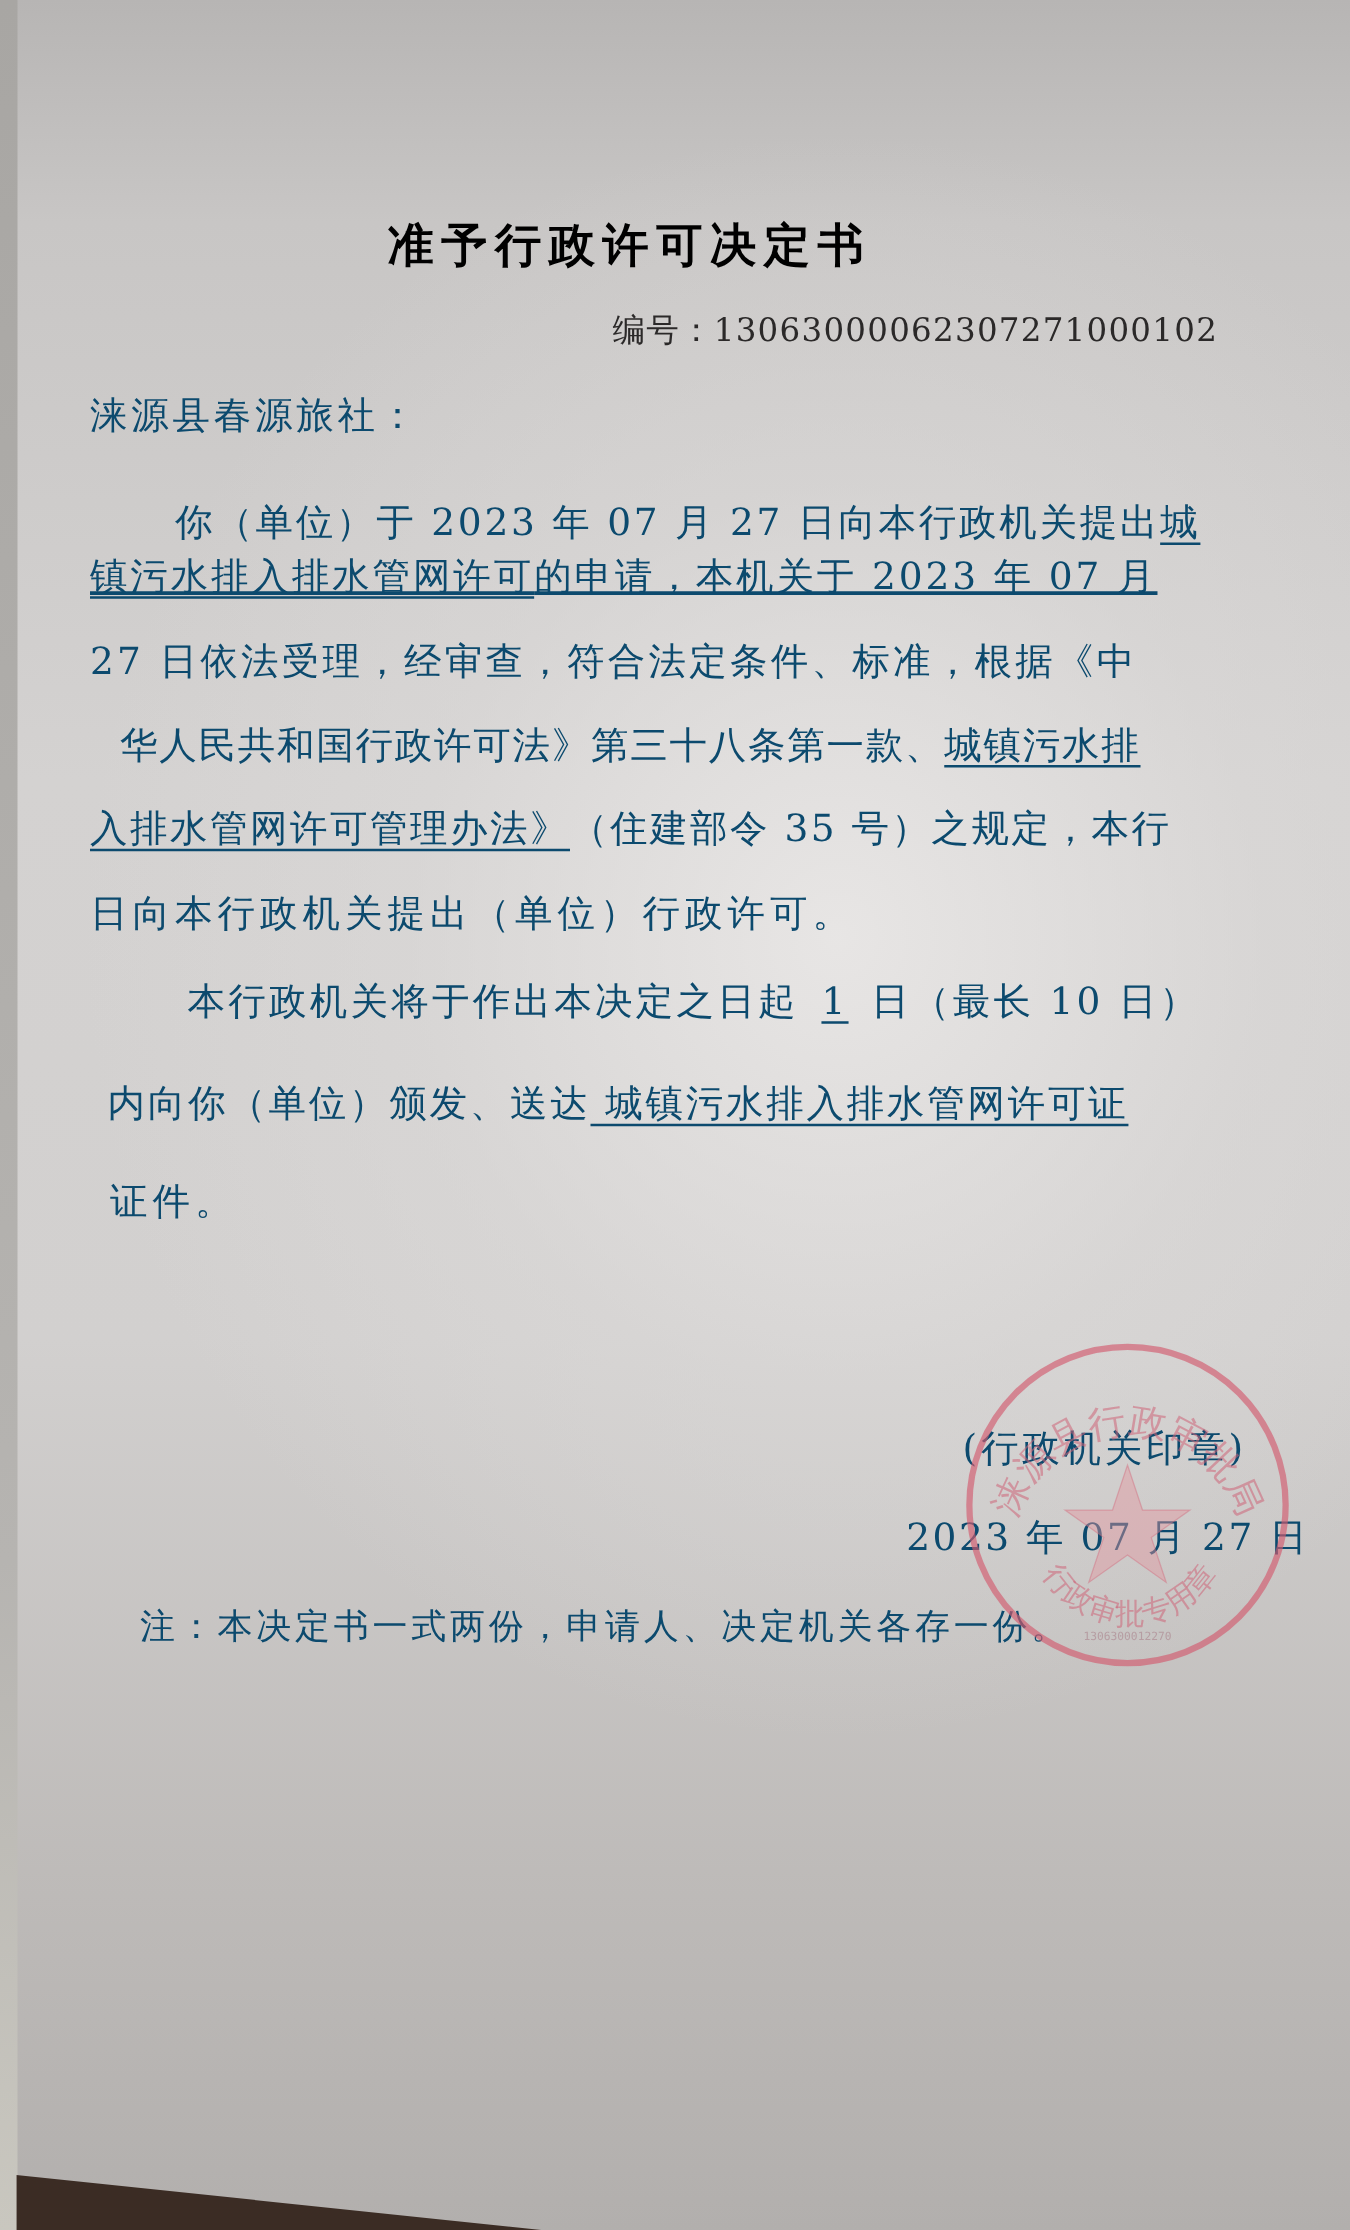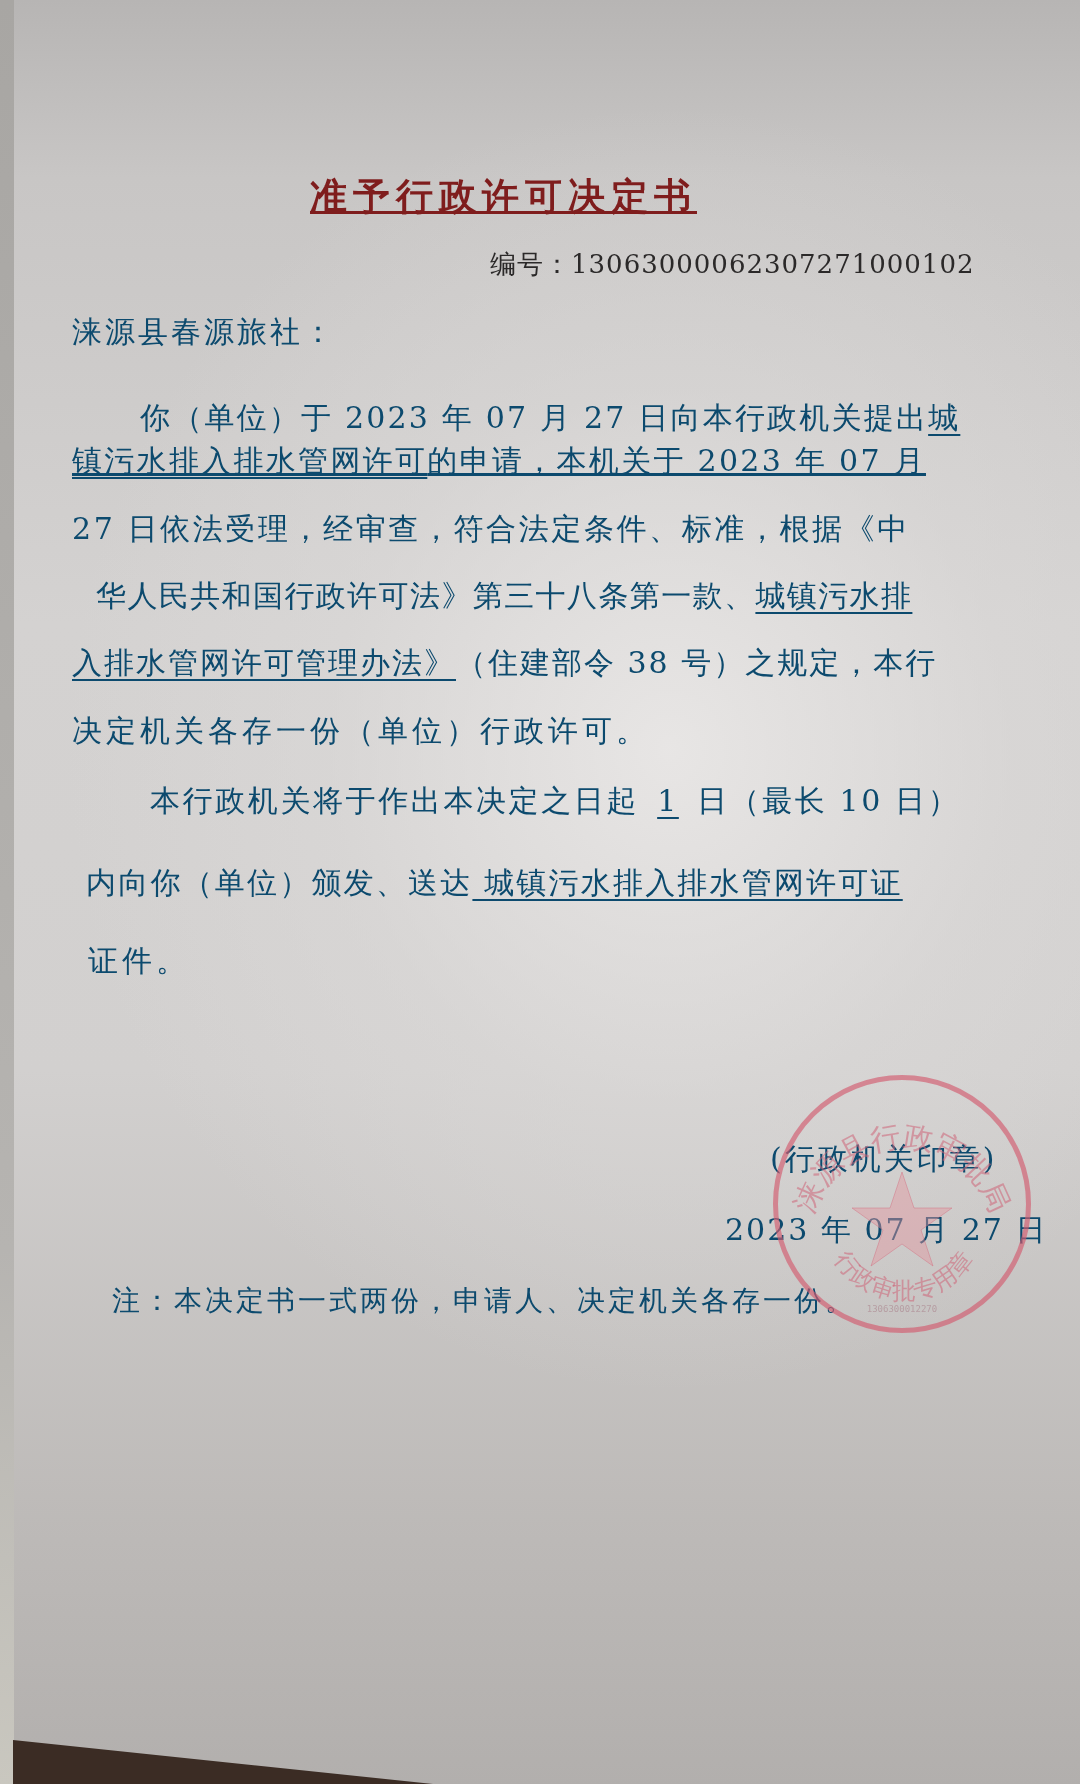--- a/index.html
+++ b/index.html
@@ -41,22 +41,21 @@
       font-family: "DejaVu Serif", "Liberation Serif", serif;
       color: #0c4a6e;
       white-space: nowrap;
       letter-spacing: 0;
     }
     .title {
       left: 310px; top: 172px;
       font-size: 37px;
       font-weight: bold;
       letter-spacing: 6px;
-      color: #7f1d1d;
-      text-decoration: underline;
+      color: #000000;
     }
     .docno {
       left: 490px; top: 247px;
       font-size: 26px;
       letter-spacing: 1px;
       color: #2b2929;
     }
     .line {
       font-size: 30px;
       letter-spacing: 3px;
@@ -104,25 +103,25 @@
 
 <div class="doc-text line" style="left:72px; top:509px; letter-spacing:2.6px;">
   <span>27 日依法受理，经审查，符合法定条件、标准，根据《中</span>
 </div>
 
 <div class="doc-text line" style="left:72px; top:576px; letter-spacing:1.4px;margin-left:24px;">
   <span>华人民共和国行政许可法》第三十八条第一款、</span><span class="u">城镇污水排</span>
 </div>
 
 <div class="doc-text line" style="left:72px; top:643px; letter-spacing:2.0px;">
-  <span class="u">入排水管网许可管理办法》</span><span>（住建部令 38 号）之规定，本行</span>
+  <span class="u">入排水管网许可管理办法》</span><span>（住建部令 35 号）之规定，本行</span>
 </div>
 
 <div class="doc-text line" style="left:72px; top:711px; letter-spacing:4px;">
-  <span>决定机关各存一份（单位）行政许可。</span>
+  <span>日向本行政机关提出（单位）行政许可。</span>
 </div>
 
 <div class="doc-text line" style="left:150px; top:781px; letter-spacing:2.6px;">
   <span>本行政机关将于作出本决定之日起</span><span class="blank-u" style="width:58px; text-align:center;">1</span><span>日（最长 10 日）</span>
 </div>
 
 <div class="doc-text line" style="left:86px; top:863px; letter-spacing:2.2px;">
   <span>内向你（单位）颁发、送达</span><span class="u" style="white-space:pre;"> 城镇污水排入排水管网许可证</span>
 </div>
 

